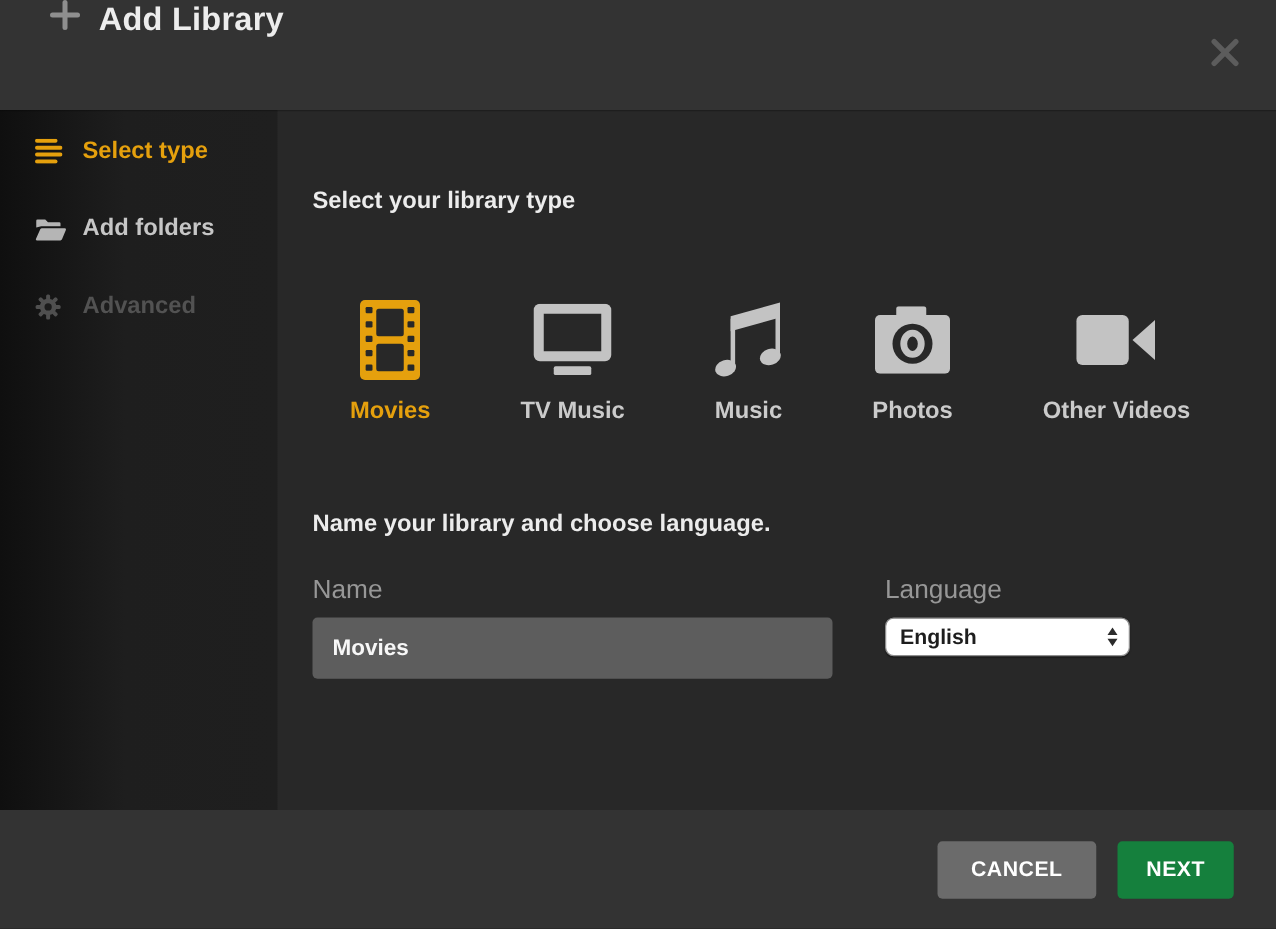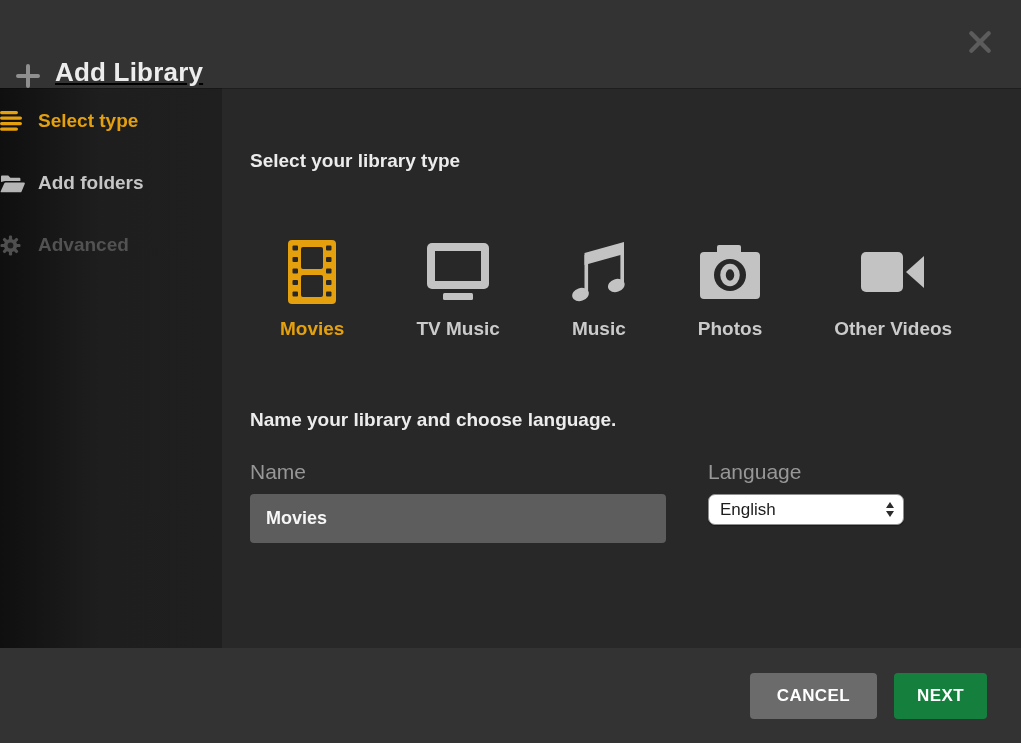--- a/index.html
+++ b/index.html
@@ -10,31 +10,31 @@
     --label-gray:#cbcbcb;
     --muted:#979797;
     --disabled:#525252;
   }
   *{margin:0;padding:0;box-sizing:border-box;}
   html,body{width:1021px;height:743px;overflow:hidden;}
   body{font-family:"Liberation Sans","DejaVu Sans",sans-serif;background:#1c1c1c;}
   .dialog{width:1021px;height:743px;display:flex;flex-direction:column;background:var(--main-bg);}
 
   
-  .hdr{height:88px;flex:0 0 88px;background:var(--header-bg);display:flex;align-items:flex-end;
-       padding-left:16px;position:relative;box-shadow:0 1px 0 rgba(0,0,0,.25);text-decoration:underline;}
+  .hdr{height:88px;flex:0 0 88px;background:var(--header-bg);display:flex;align-items:flex-start;
+       padding-left:40px;position:relative;box-shadow:0 1px 0 rgba(0,0,0,.25);}
   .hdr .plus{width:24px;height:24px;margin-right:15px;}
   .hdr h1{font-size:26px;font-weight:700;color:#ededed;letter-spacing:.2px;}
   .close-btn{position:absolute;right:28px;top:29px;width:26px;height:26px;background:none;border:none;cursor:pointer;padding:0;}
 
   
   .body{flex:1 1 auto;display:flex;min-height:0;}
   .sidebar{width:222px;flex:0 0 222px;background:linear-gradient(to right,#0f0f0f,#1e1e1e 45%,#1f1f1f);
            padding-top:20px;}
-  .nav-item{display:flex;align-items:center;height:26px;margin:0 0 36px 0;
+  .nav-item{display:flex;align-items:center;height:26px;margin:0 0 36px 0;padding-left:28px;
             font-size:19px;font-weight:700;cursor:pointer;}
   .nav-item .nicon{width:26px;display:flex;justify-content:flex-start;margin-right:12px;}
   .nav-item.active{color:var(--accent);}
   .nav-item.normal{color:#c6c6c6;}
   .nav-item.disabled{color:var(--disabled);cursor:default;}
 
   .main{flex:1 1 auto;padding:33px 0 0 28px;margin-top:28px;}
   .section-heading{font-size:19px;font-weight:700;color:#ececec;line-height:24px;}
 
   
@@ -49,21 +49,21 @@
 
   
   .form-row{display:flex;margin-top:30px;}
   .field label{display:block;font-size:21px;color:var(--muted);line-height:20px;}
   .name-col{width:416px;}
   .name-col input{margin-top:12px;width:416px;height:49px;background:#5d5d5d;border:none;border-radius:4px;
                   color:#f7f7f7;font-size:18px;font-weight:700;font-family:inherit;padding:0 16px;outline:none;}
   .lang-col{margin-left:42px;}
   .select{margin-top:12px;width:196px;height:31px;background:#ffffff;border:1px solid #8f8f8f;border-radius:7px;
           display:flex;align-items:center;justify-content:space-between;padding:0 9px 0 11px;cursor:pointer;
-          box-shadow:0 1px 1px rgba(0,0,0,.35);}
+          box-shadow:0 1px 1px rgba(0,0,0,.35);font-weight:bold;}
   .select .sel-text{font-size:17px;color:#1d1d1d;}
   .arrows{display:flex;flex-direction:column;gap:3px;}
   .arrows .up{width:0;height:0;border-left:4.5px solid transparent;border-right:4.5px solid transparent;border-bottom:6px solid #2b2b2b;}
   .arrows .down{width:0;height:0;border-left:4.5px solid transparent;border-right:4.5px solid transparent;border-top:6px solid #2b2b2b;}
 
   
   .ftr{height:95px;flex:0 0 95px;background:var(--header-bg);display:flex;align-items:center;
        justify-content:flex-end;padding-right:34px;gap:17px;padding-left:16px;}
   .btn{height:46px;border:none;border-radius:4px;font-family:inherit;font-size:17px;font-weight:700;
        color:#ffffff;letter-spacing:.4px;cursor:pointer;}

